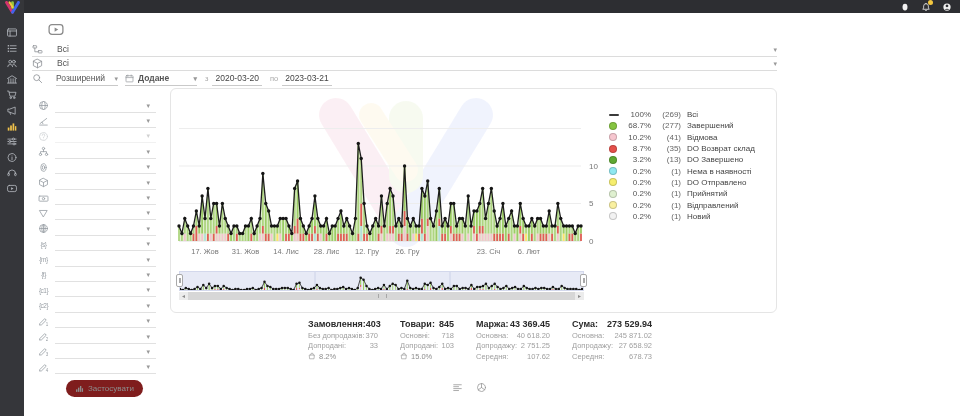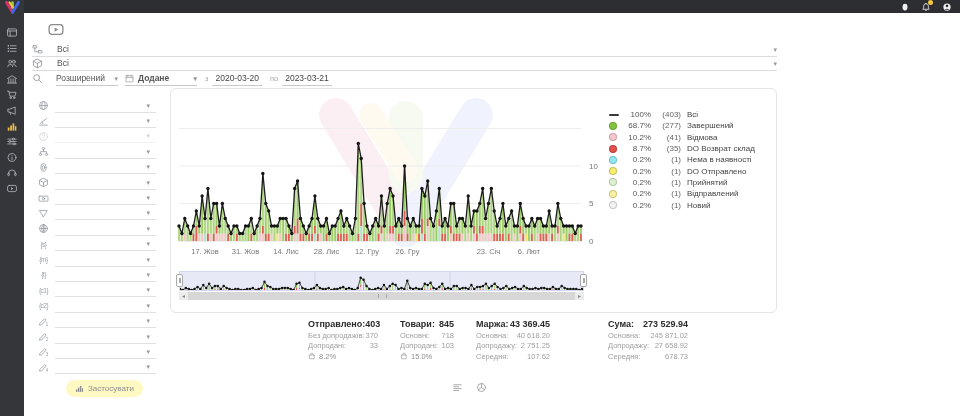--- a/index.html
+++ b/index.html
@@ -45,21 +45,21 @@
               display:flex;align-items:center;padding:0 3px;cursor:text;}
   
   #fpanel{position:absolute;left:38px;top:98px;width:118px;}
   .fp-row{height:15.4px;display:flex;align-items:center;cursor:pointer;}
   .fp-row.disabled{opacity:.45;}
   .fp-row .ic{width:11px;height:11px;color:#9aa0a6;flex:none;}
   .fp-row .glyph{font-size:6.5px;color:#9aa0a6;width:11px;text-align:center;flex:none;letter-spacing:-.5px;}
   .fp-line{margin-left:6px;flex:1;height:13px;display:flex;align-items:center;border-bottom:1px solid #e1e1e1;}
   .fp-line .caret{margin-right:6px;}
   .apply-btn{position:absolute;left:66px;top:380px;height:17px;padding:0 9px;border:none;border-radius:9px;
-             background:#fef9c3;color:#8d8d8d;font-size:8px;display:flex;align-items:center;gap:4px;
+             background:#7f1d1d;color:#8d8d8d;font-size:8px;display:flex;align-items:center;gap:4px;
              font-family:inherit;cursor:pointer;}
   .apply-btn .ic{width:9px;height:9px;color:#8d8d8d;}
   
   .card{position:absolute;left:170px;top:88px;width:607px;height:225px;background:#fff;
         border:1px solid #e5e5e5;border-radius:6px;box-sizing:border-box;}
   .watermark{position:absolute;left:135px;top:2px;width:200px;height:168px;opacity:.07;pointer-events:none;}
   .watermark svg{width:100%;height:100%;}
   #mainChart{position:absolute;left:0;top:12px;}
   
   #legend{position:absolute;left:438px;top:20px;width:164px;}
@@ -80,21 +80,21 @@
   .scrollbar{position:absolute;left:0;top:21px;width:405px;height:8px;background:#ececec;
              display:flex;align-items:center;cursor:pointer;}
   .arr{width:9px;font-size:6px;color:#8b8b8b;text-align:center;line-height:8px;flex:none;}
   .thumb{flex:1;height:8px;background:#d7d7d7;position:relative;}
   .thumb i{position:absolute;left:50%;top:2px;width:7px;height:4px;margin-left:-3.5px;
            border-left:1px solid #a7a7a7;border-right:1px solid #a7a7a7;}
   
   #stats{position:absolute;left:308px;top:318px;display:flex;gap:22px;}
   .stat-col{display:flex;flex-direction:column;}
   .stat-col:nth-child(1){width:70px;}.stat-col:nth-child(2){width:54px;}
-  .stat-col:nth-child(3){width:74px;}.stat-col:nth-child(4){width:80px;margin-left:36px;}
+  .stat-col:nth-child(3){width:74px;}.stat-col:nth-child(4){width:80px;}
   .stat-head{display:flex;justify-content:space-between;font-size:9px;font-weight:bold;color:#2b2b2b;
              height:12px;align-items:center;}
   .stat-sub{display:flex;justify-content:space-between;font-size:7.5px;color:#a0a0a0;height:10.5px;align-items:center;}
   .stat-badge{display:flex;align-items:center;gap:3px;font-size:7.5px;color:#8e8e8e;height:10.5px;}
   .stat-badge .ic{width:8px;height:8px;color:#8e8e8e;}
   
   .footer-icons{position:absolute;left:452px;top:382px;display:flex;gap:13px;}
   .fic{width:11px;height:11px;color:#9a9a9a;cursor:pointer;}
   .fic svg{width:100%;height:100%;}
 </style>
@@ -888,40 +888,46 @@
         <text x="155.49640287769782" y="153" font-size="7.5" fill="#777" text-anchor="middle" font-family="Liberation Sans,sans-serif">28. Лис</text>
         <text x="195.98561151079136" y="153" font-size="7.5" fill="#777" text-anchor="middle" font-family="Liberation Sans,sans-serif">12. Гру</text>
         <text x="236.47482014388487" y="153" font-size="7.5" fill="#777" text-anchor="middle" font-family="Liberation Sans,sans-serif">26. Гру</text>
         <text x="317.4532374100719" y="153" font-size="7.5" fill="#777" text-anchor="middle" font-family="Liberation Sans,sans-serif">23. Січ</text>
         <text x="357.94244604316543" y="153" font-size="7.5" fill="#777" text-anchor="middle" font-family="Liberation Sans,sans-serif">6. Лют</text>
       </svg>
     <div id="legend">
         <div class="lg-item">
     <span class="lg-sw line" style="background: rgb(58, 58, 58);"></span>
     <span class="lg-pct">100%</span>
-    <span class="lg-cnt">(403)</span>
+    <span class="lg-cnt">(269)</span>
     <span class="lg-lbl">Всі</span>
   </div>
         <div class="lg-item">
     <span class="lg-sw" style="background: rgb(133, 196, 64);"></span>
     <span class="lg-pct">68.7%</span>
     <span class="lg-cnt">(277)</span>
     <span class="lg-lbl">Завершений</span>
   </div>
         <div class="lg-item">
     <span class="lg-sw" style="background: rgb(246, 198, 207);"></span>
     <span class="lg-pct">10.2%</span>
     <span class="lg-cnt">(41)</span>
     <span class="lg-lbl">Відмова</span>
   </div>
         <div class="lg-item">
     <span class="lg-sw" style="background: rgb(228, 80, 74);"></span>
     <span class="lg-pct">8.7%</span>
     <span class="lg-cnt">(35)</span>
     <span class="lg-lbl">DO Возврат склад</span>
+  </div>
+        <div class="lg-item">
+    <span class="lg-sw" style="background: rgb(94, 168, 50);"></span>
+    <span class="lg-pct">3.2%</span>
+    <span class="lg-cnt">(13)</span>
+    <span class="lg-lbl">DO Завершено</span>
   </div>
         <div class="lg-item">
     <span class="lg-sw" style="background: rgb(143, 232, 240);"></span>
     <span class="lg-pct">0.2%</span>
     <span class="lg-cnt">(1)</span>
     <span class="lg-lbl">Нема в наявності</span>
   </div>
         <div class="lg-item">
     <span class="lg-sw" style="background: rgb(246, 238, 110);"></span>
     <span class="lg-pct">0.2%</span>
@@ -1357,21 +1363,21 @@
             <i></i>
           </div>
         <span class="arr">▸</span>
       </div>
     </div>
   </section>
 
   <div id="stats">
       <div class="stat-col">
     <div class="stat-head">
-      <span class="st-title">Отправлено:</span>
+      <span class="st-title">Замовлення:</span>
       <span class="st-value">403</span>
     </div>
     <div class="stat-rows">
           <div class="stat-sub">
             <span>Без допродажів:</span>
             <span>370</span>
           </div>
           <div class="stat-sub">
             <span>Допродані:</span>
             <span>33</span>

